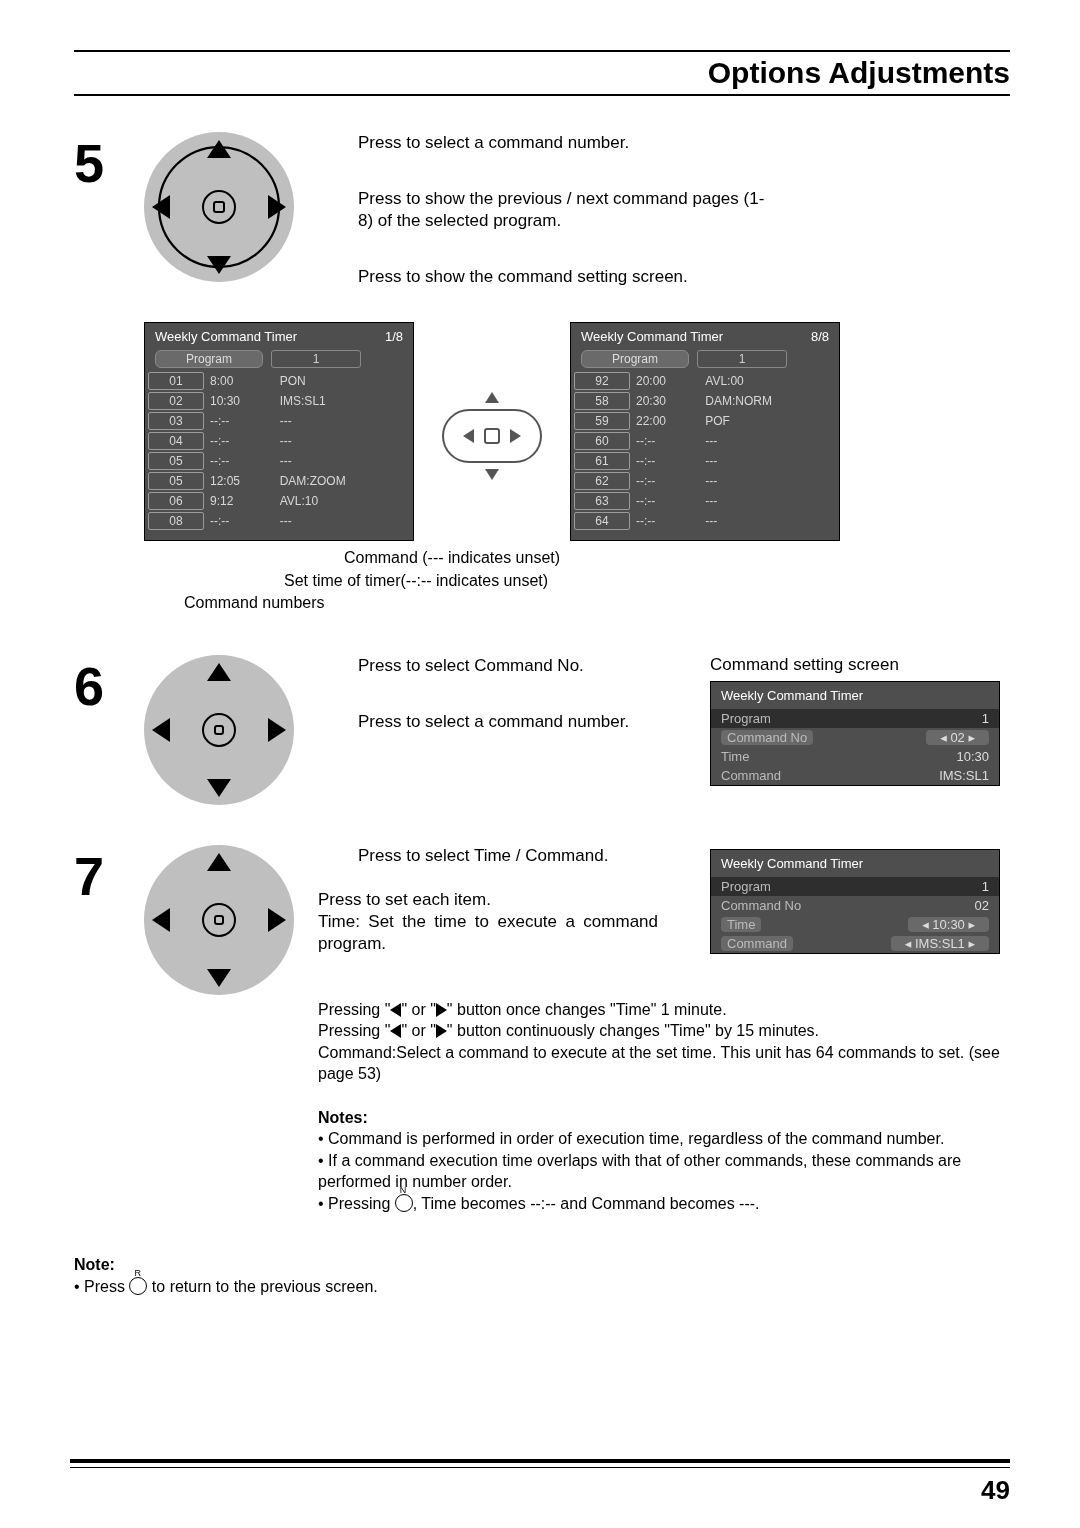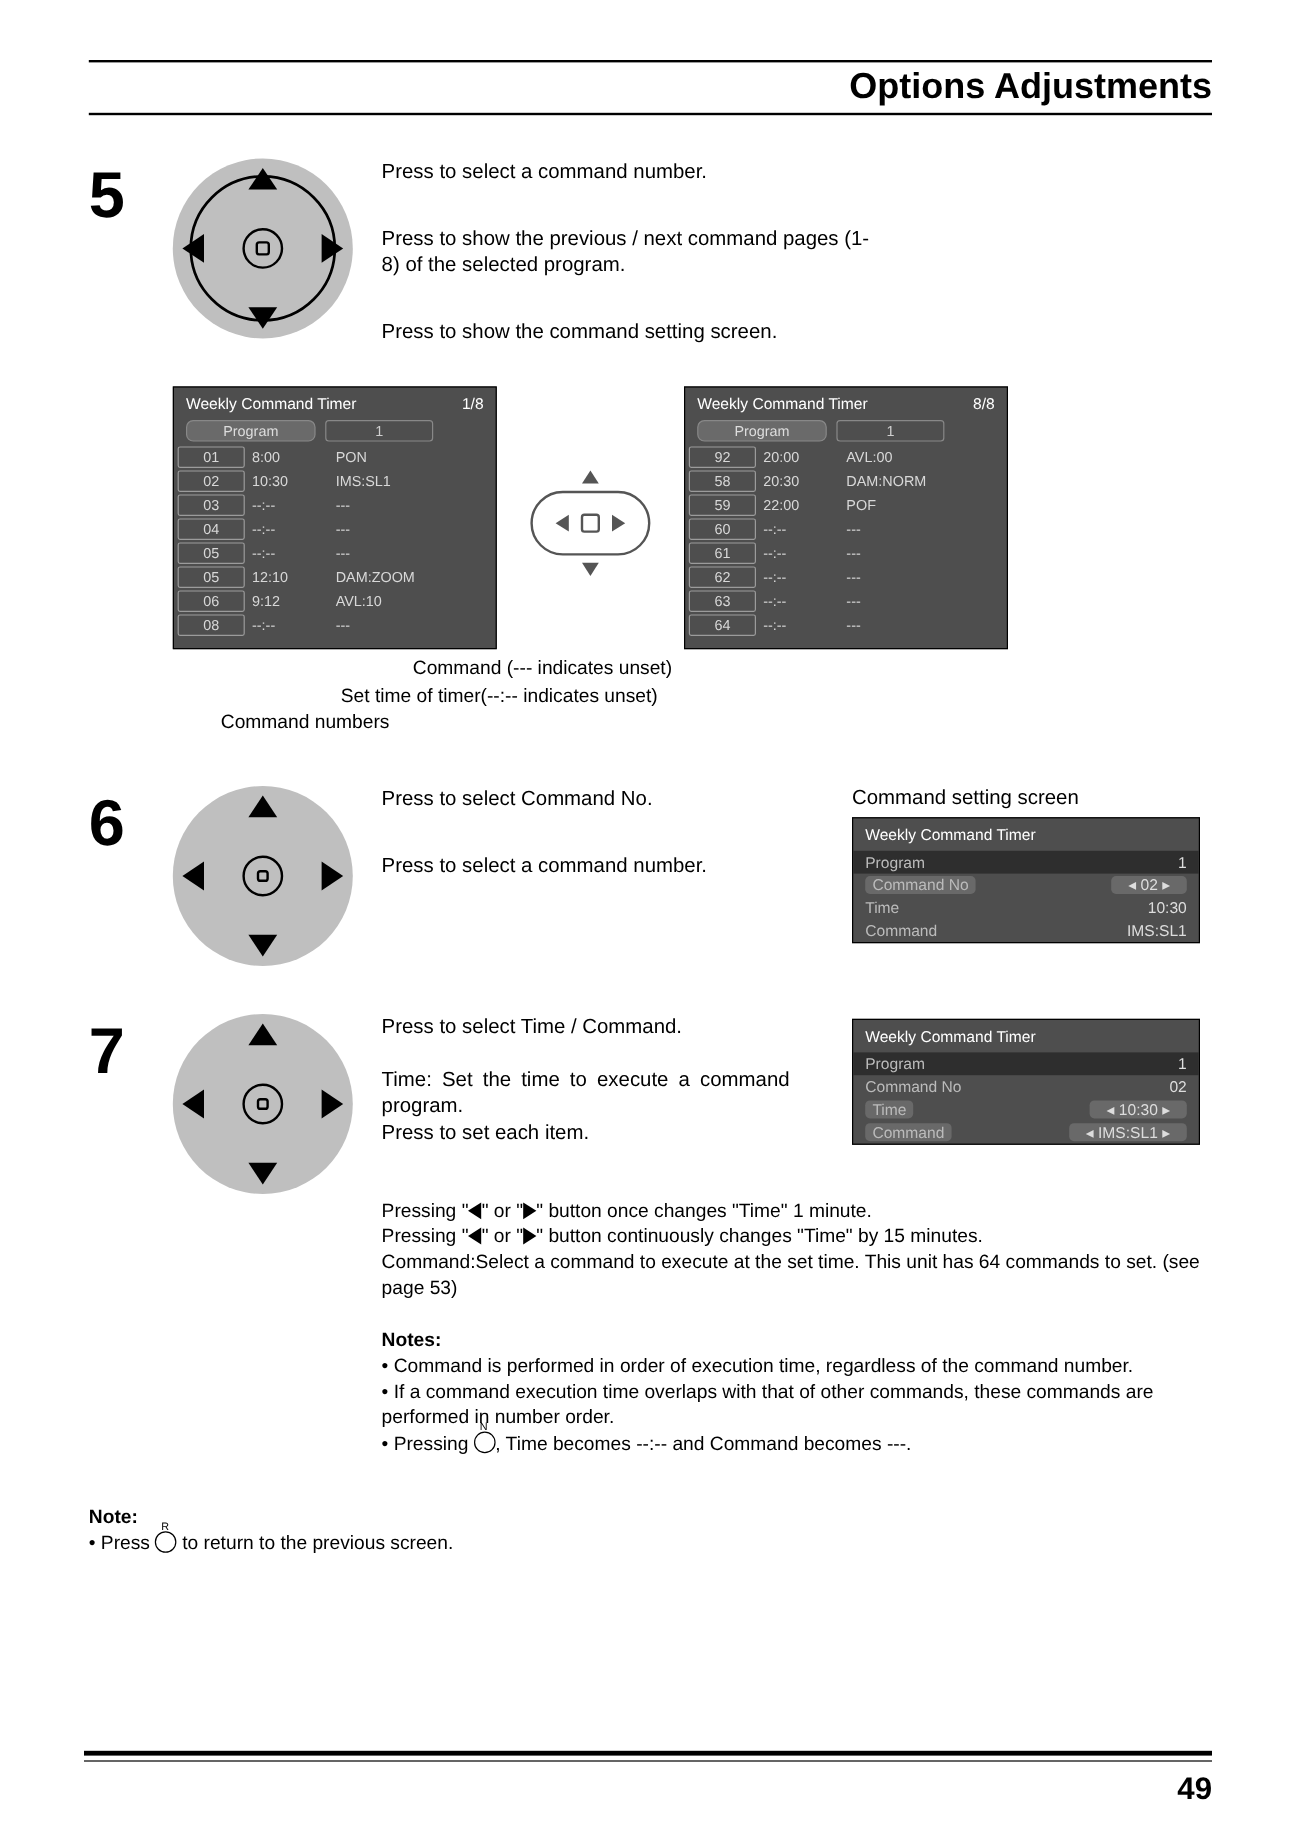--- a/index.html
+++ b/index.html
@@ -59,21 +59,21 @@
     border-left:12px solid transparent; border-right:12px solid transparent; border-bottom:18px solid #000;}
   .dpad .down { left:50%; bottom:8px; transform:translateX(-50%);
     border-left:12px solid transparent; border-right:12px solid transparent; border-top:18px solid #000;}
   .dpad .left { top:50%; left:8px; transform:translateY(-50%);
     border-top:12px solid transparent; border-bottom:12px solid transparent; border-right:18px solid #000;}
   .dpad .right { top:50%; right:8px; transform:translateY(-50%);
     border-top:12px solid transparent; border-bottom:12px solid transparent; border-left:18px solid #000;}
   .dpad svg.ring { position:absolute; inset:0; width:100%; height:100%; }
 
   .instr { margin-left: 24px; font-size: 17px; line-height: 1.3; }
-  .instr p { margin-bottom: 34px; }
+  .instr p { margin-bottom: 34px; margin-left: 40px; }
 
   .panel {
     background:#4e4e4e; color:#cfcfcf;
     border:1px solid #000;
     font-size:13px;
     width: 270px;
   }
   .panel-header { display:flex; justify-content:space-between; padding:6px 10px; color:#fff; }
   .prg-row { display:flex; align-items:center; font-size:12px; }
   .prg-label {
@@ -214,21 +214,21 @@
                   <td class="ct">--:--</td>
                   <td class="cc">---</td>
                 </tr>
             <tr>
                   <td class="cnum">05</td>
                   <td class="ct">--:--</td>
                   <td class="cc">---</td>
                 </tr>
             <tr>
                   <td class="cnum">05</td>
-                  <td class="ct">12:10</td>
+                  <td class="ct">12:05</td>
                   <td class="cc">DAM:ZOOM</td>
                 </tr>
             <tr>
                   <td class="cnum">06</td>
                   <td class="ct">9:12</td>
                   <td class="cc">AVL:10</td>
                 </tr>
             <tr>
                   <td class="cnum">08</td>
                   <td class="ct">--:--</td>
@@ -367,22 +367,22 @@
           <div class="tri left"></div>
           <div class="tri right"></div>
           <div class="center">
             <svg width="16" height="16" viewBox="0 0 16 16">
                 <rect x="4" y="4" width="8" height="8" rx="2" fill="none" stroke="#000" stroke-width="2"></rect>
               </svg>
           </div>
         </div>
         <div class="instr" style="flex:1; margin-right:10px;">
           <p style="margin-bottom:22px">Press to select Time / Command.</p>
+          <div>Press to set each item.</div>
           <div style="max-width:340px; text-align:justify;">Time: Set the time to execute a command program.</div>
-          <div>Press to set each item.</div>
         </div>
         <div style="flex:0 0 300px; padding-top:4px;">
           <div class="setting-panel">
             <div class="hdr">Weekly Command Timer</div>
             <div class="srow pr">
                 <span class="lbl">Program</span>
                 <span class="val">1</span>
               </div>
             <div class="srow">
                 <span class="lbl">Command No</span>

